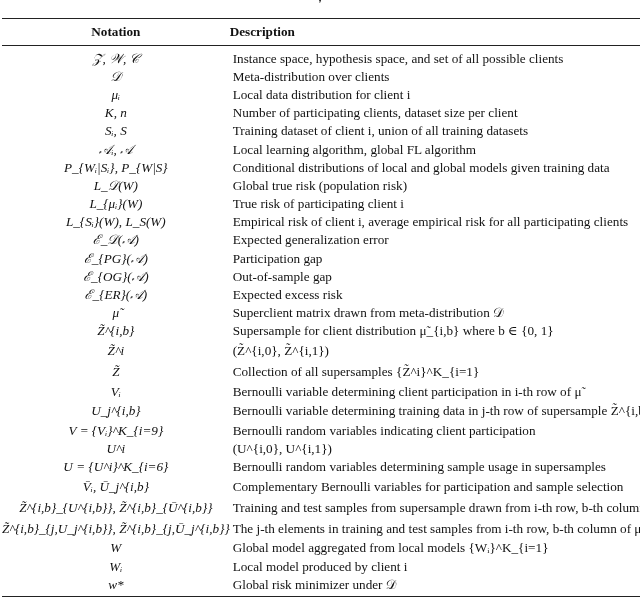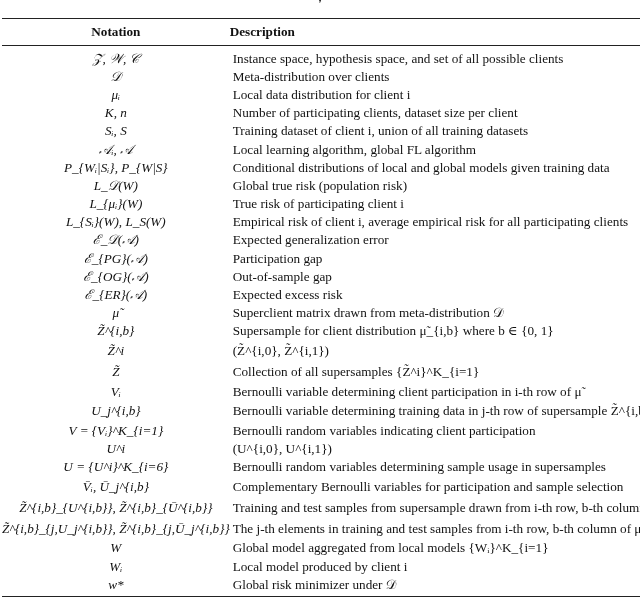--- a/index.html
+++ b/index.html
@@ -113,21 +113,21 @@
         </tr>
         <tr class="r-std">
           <td class="notation">Vᵢ</td>
           <td class="desc">Bernoulli variable determining client participation in i-th row of μ̃</td>
         </tr>
         <tr class="r-tall">
           <td class="notation">U_j^{i,b}</td>
           <td class="desc">Bernoulli variable determining training data in j-th row of supersample Z̃^{i,b}</td>
         </tr>
         <tr class="r-std">
-          <td class="notation">V = {Vᵢ}^K_{i=1}</td>
+          <td class="notation">V = {Vᵢ}^K_{i=9}</td>
           <td class="desc">Bernoulli random variables indicating client participation</td>
         </tr>
         <tr class="r-std">
           <td class="notation">U^i</td>
           <td class="desc">(U^{i,0}, U^{i,1})</td>
         </tr>
         <tr class="r-std">
           <td class="notation">U = {U^i}^K_{i=6}</td>
           <td class="desc">Bernoulli random variables determining sample usage in supersamples</td>
         </tr>

